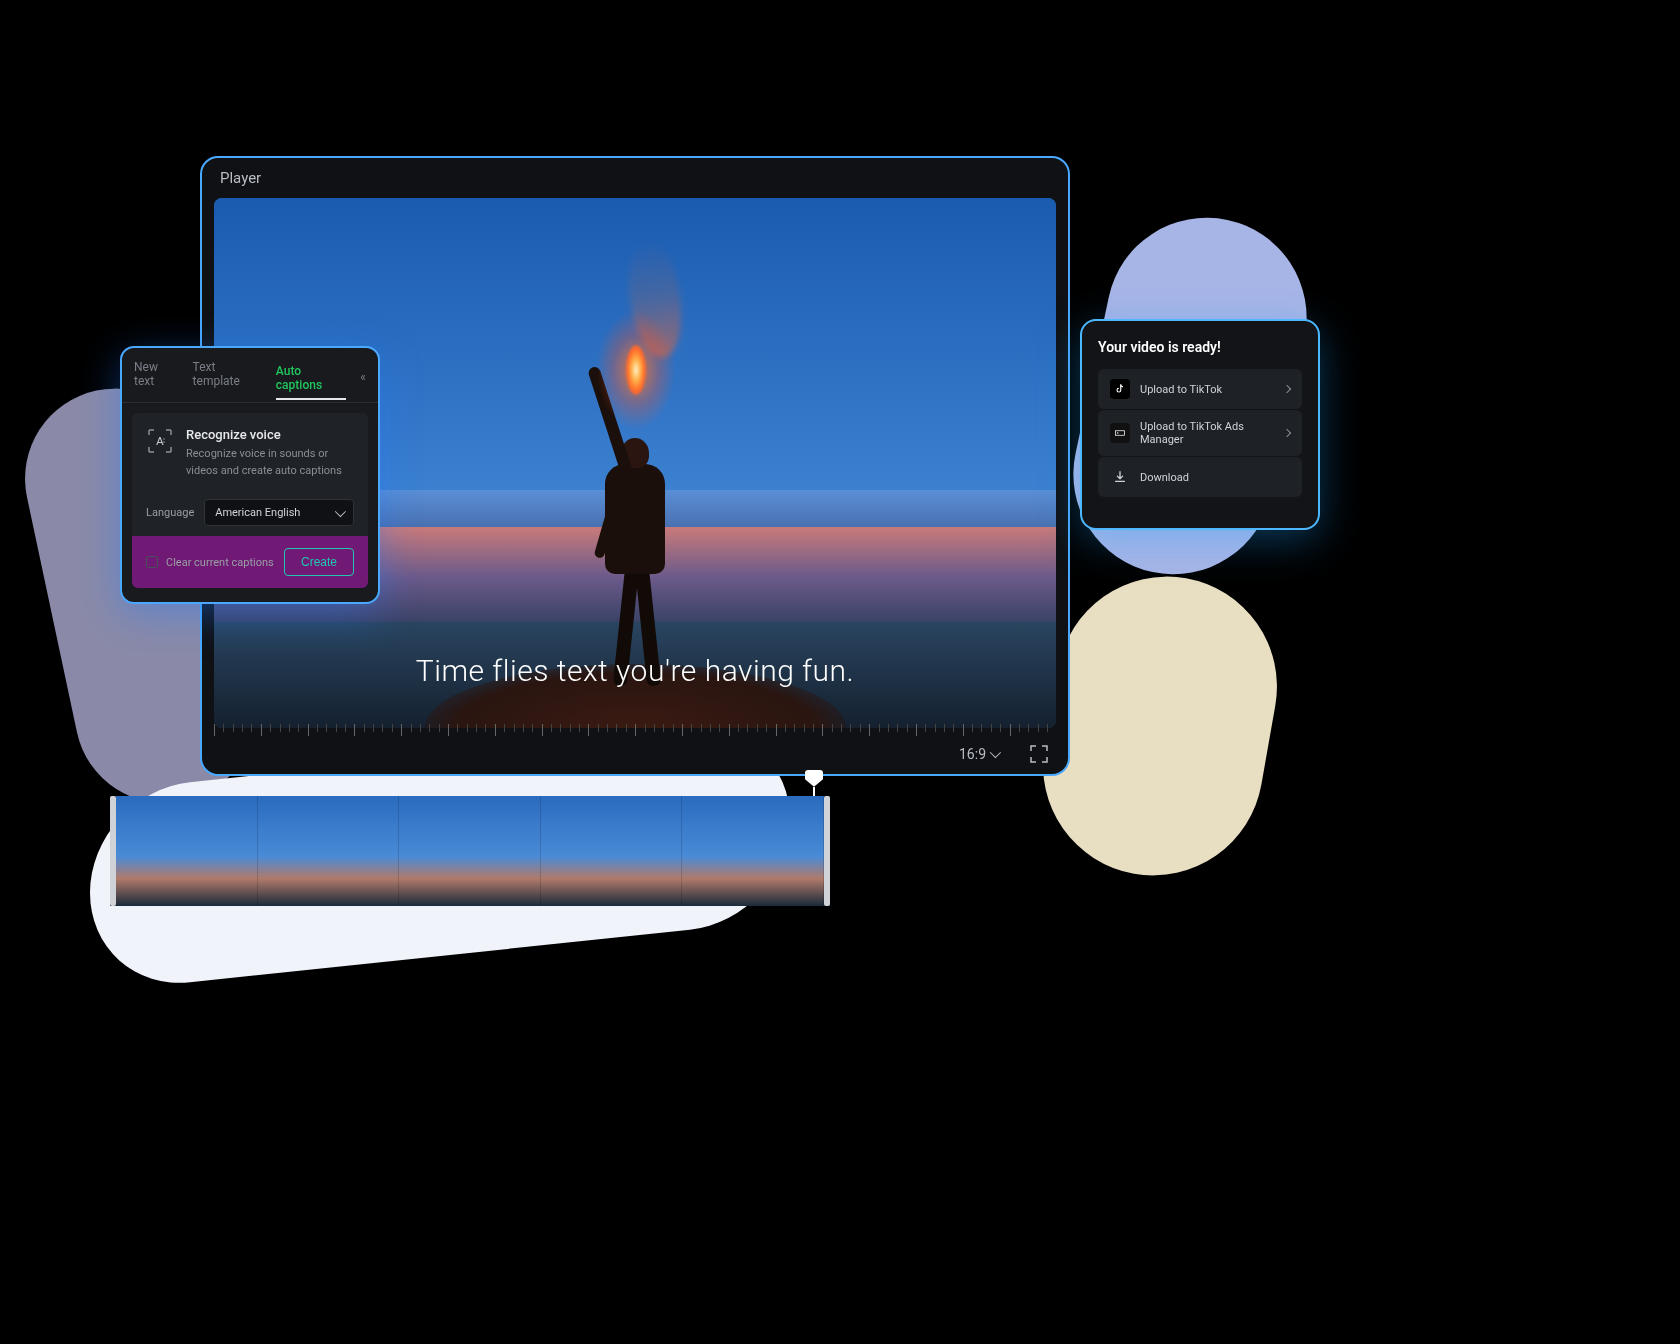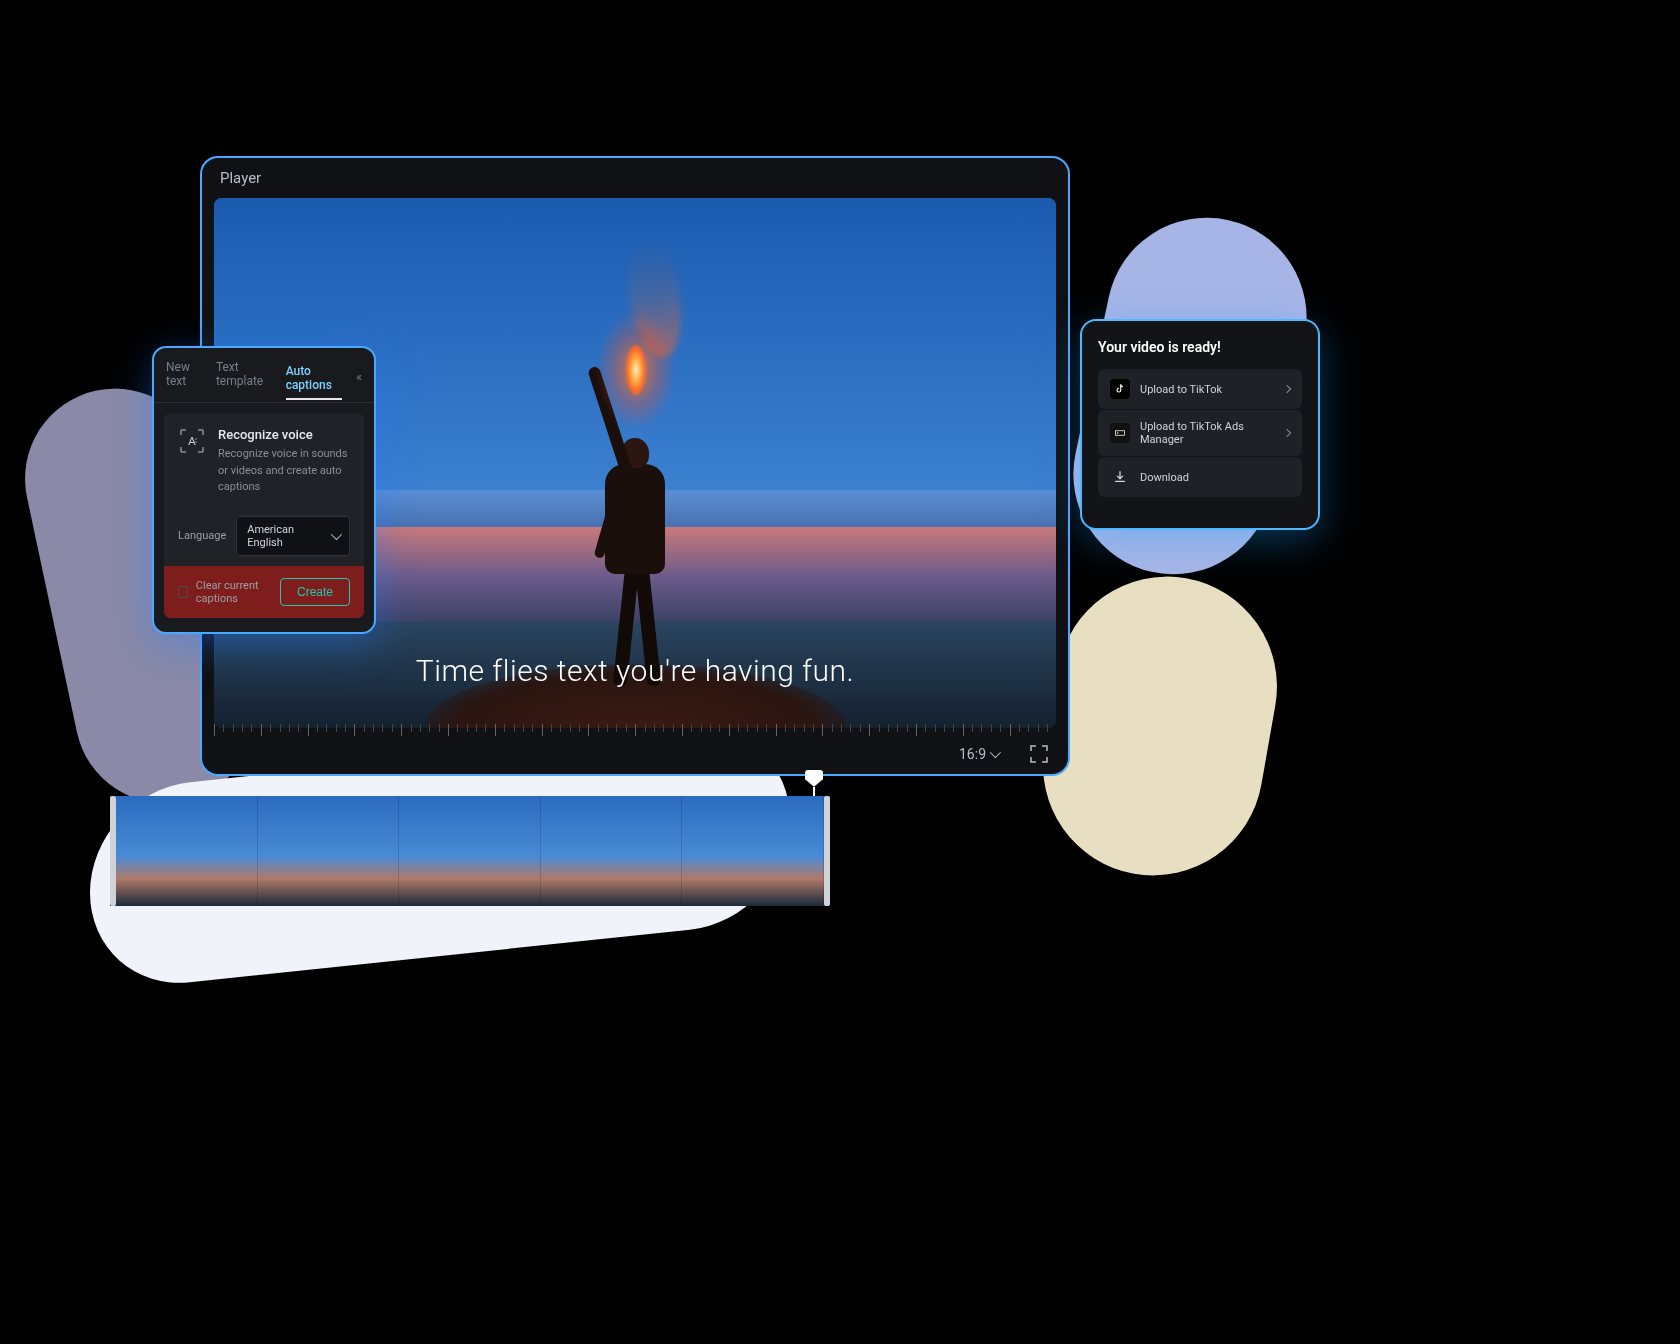--- a/index.html
+++ b/index.html
@@ -36,33 +36,33 @@
   
   .ruler { position:absolute; left:12px; right:12px; bottom:36px; height:14px; display:flex; }
   .tick { flex:1; border-left:1px solid #444; height:8px; }
   .tick.major { height:12px; border-left:1px solid #666; }
   
   .player-footer { position: absolute; bottom: 0; left: 0; right: 0; height: 40px; display: flex; align-items: center; justify-content: flex-end; gap: 32px; padding: 0 20px; color: #b8bcc4; font-size: 14px; }
   .ratio { display:flex; align-items:center; gap:4px; cursor:pointer; }
   .fullscreen-btn { width:18px; height:18px; cursor:pointer; }
   .chev-down { display:inline-block; width:8px; height:8px; border-right:1.5px solid #b8bcc4; border-bottom:1.5px solid #b8bcc4; transform:rotate(45deg) translateY(-2px); }
   
-  .left-panel { position: absolute; left: 10px; top: 190px; width: 224px; background: #181a1e; border: 2px solid #4aa8ff; border-radius: 14px; box-shadow: 0 10px 40px rgba(30,120,255,0.4); padding: 0 0 14px 0; margin-left: 32px; }
+  .left-panel { position: absolute; left: 10px; top: 190px; width: 260px; background: #181a1e; border: 2px solid #4aa8ff; border-radius: 14px; box-shadow: 0 10px 40px rgba(30,120,255,0.4); padding: 0 0 14px 0; }
   .tabs { display:flex; align-items:center; gap: 14px; padding: 12px 12px 8px 12px; font-size: 12px; color:#7a7e86; border-bottom: 1px solid #2a2d32; }
   .tab { cursor:pointer; padding-bottom:6px; }
-  .tab.active { color:#7dd3fc; border-bottom:2px solid #e6e8ec; margin-bottom:-9px; font-weight:500; }
+  .tab.active { color:#22c55e; border-bottom:2px solid #e6e8ec; margin-bottom:-9px; font-weight:500; }
   .collapse { margin-left:auto; color:#7a7e86; font-size:12px; cursor:pointer; }
   .recognize-row { display:flex; gap:12px; padding: 14px 14px 10px 14px; background:#1f2226; margin:10px 10px 0 10px; border-radius:6px 6px 0 0; }
   .recog-icon { width:28px; height:28px; flex-shrink:0; display:flex; align-items:center; justify-content:center; }
   .recog-text .title { color:#e6e8ec; font-size:13px; font-weight:500; margin-bottom:4px; }
   .recog-text .desc { color:#8a8e96; font-size:11px; line-height:1.5; }
   .lang-row { display:flex; align-items:center; gap:10px; padding:10px 14px; background:#1f2226; margin:0 10px; }
   .lang-label { color:#9a9ea6; font-size:11px; }
   .lang-select { flex:1; background:#0f1114; border:1px solid #2f3236; color:#d0d3d8; font-size:11px; padding:6px 10px; border-radius:4px; display:flex; justify-content:space-between; align-items:center; cursor:pointer; }
-  .action-row { display:flex; align-items:center; justify-content:space-between; padding:12px 14px 0 14px; background:#7f1d1d; margin:0 10px; border-radius:0 0 6px 6px; padding-bottom:12px; }
+  .action-row { display:flex; align-items:center; justify-content:space-between; padding:12px 14px 0 14px; background:#701a75; margin:0 10px; border-radius:0 0 6px 6px; padding-bottom:12px; }
   .checkbox-row { display:flex; align-items:center; gap:8px; color:#9a9ea6; font-size:11px; cursor:pointer; }
   .checkbox { width:12px; height:12px; border:1px solid #4a4e56; border-radius:2px; }
   .create-btn { border:1px solid #1ec9b0; color:#1ec9b0; background:transparent; font-size:12px; padding:6px 16px; border-radius:4px; cursor:pointer; }
   
   .right-panel { position:absolute; right:-90px; top:163px; width:240px; background:#121418; border:2px solid #4db8ff; border-radius:16px; padding:18px 16px 30px 16px; box-shadow: 0 10px 40px rgba(30,160,255,0.35); }
   .right-title { color:#fff; font-size:14px; font-weight:600; margin-bottom:14px; }
   .export-item { display:flex; align-items:center; gap:10px; background:#1e2126; border-radius:6px; padding:10px 12px; margin-bottom:1px; cursor:pointer; color:#d0d3d8; font-size:11px; }
   .export-icon { width:20px; height:20px; background:#000; border-radius:4px; display:flex; align-items:center; justify-content:center; flex-shrink:0; }
   .export-label { flex:1; }
   .chev-right { width:6px; height:6px; border-top:1.5px solid #8a8e96; border-right:1.5px solid #8a8e96; transform:rotate(45deg); }

